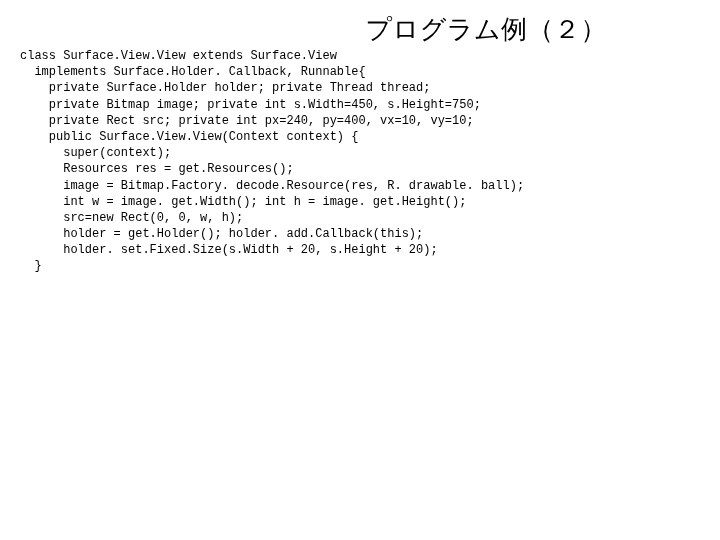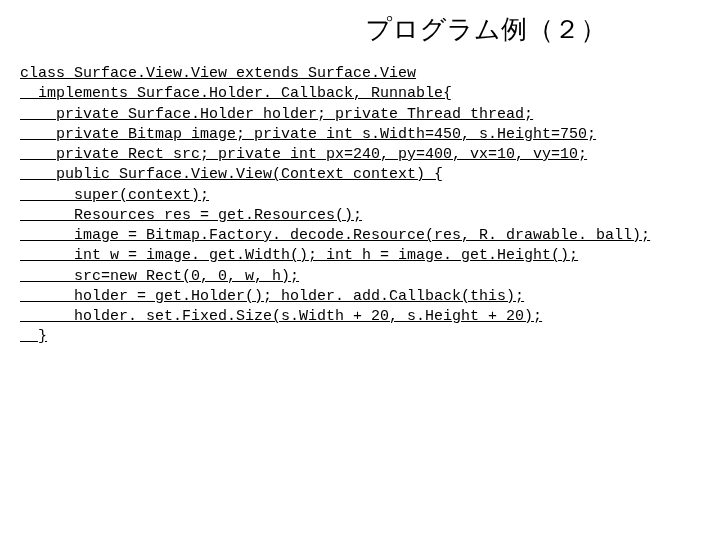--- a/index.html
+++ b/index.html
@@ -22,28 +22,27 @@
     position: absolute;
     top: 12px;
     right: 28px;
     font-size: 26px;
     font-family: "Meiryo", "Hiragino Kaku Gothic Pro", sans-serif;
     font-weight: 400;
     letter-spacing: 0.5px;
   }
   .code {
     position: absolute;
-    top: 64px;
+    top: 48px;
     left: 20px;
     right: 20px;
-    font-size: 15px;
+    font-size: 12px;
     line-height: 1.35;
     white-space: pre;
     font-family: "MS Gothic", "Courier New", monospace;
-    text-decoration: underline;
   }
 </style>
 </head>
 <body>
 
 <div class="slide">
   <div class="title">プログラム例（２）</div>
   <div class="code">class Surface.View.View extends Surface.View
   implements Surface.Holder. Callback, Runnable{
     private Surface.Holder holder; private Thread thread;

